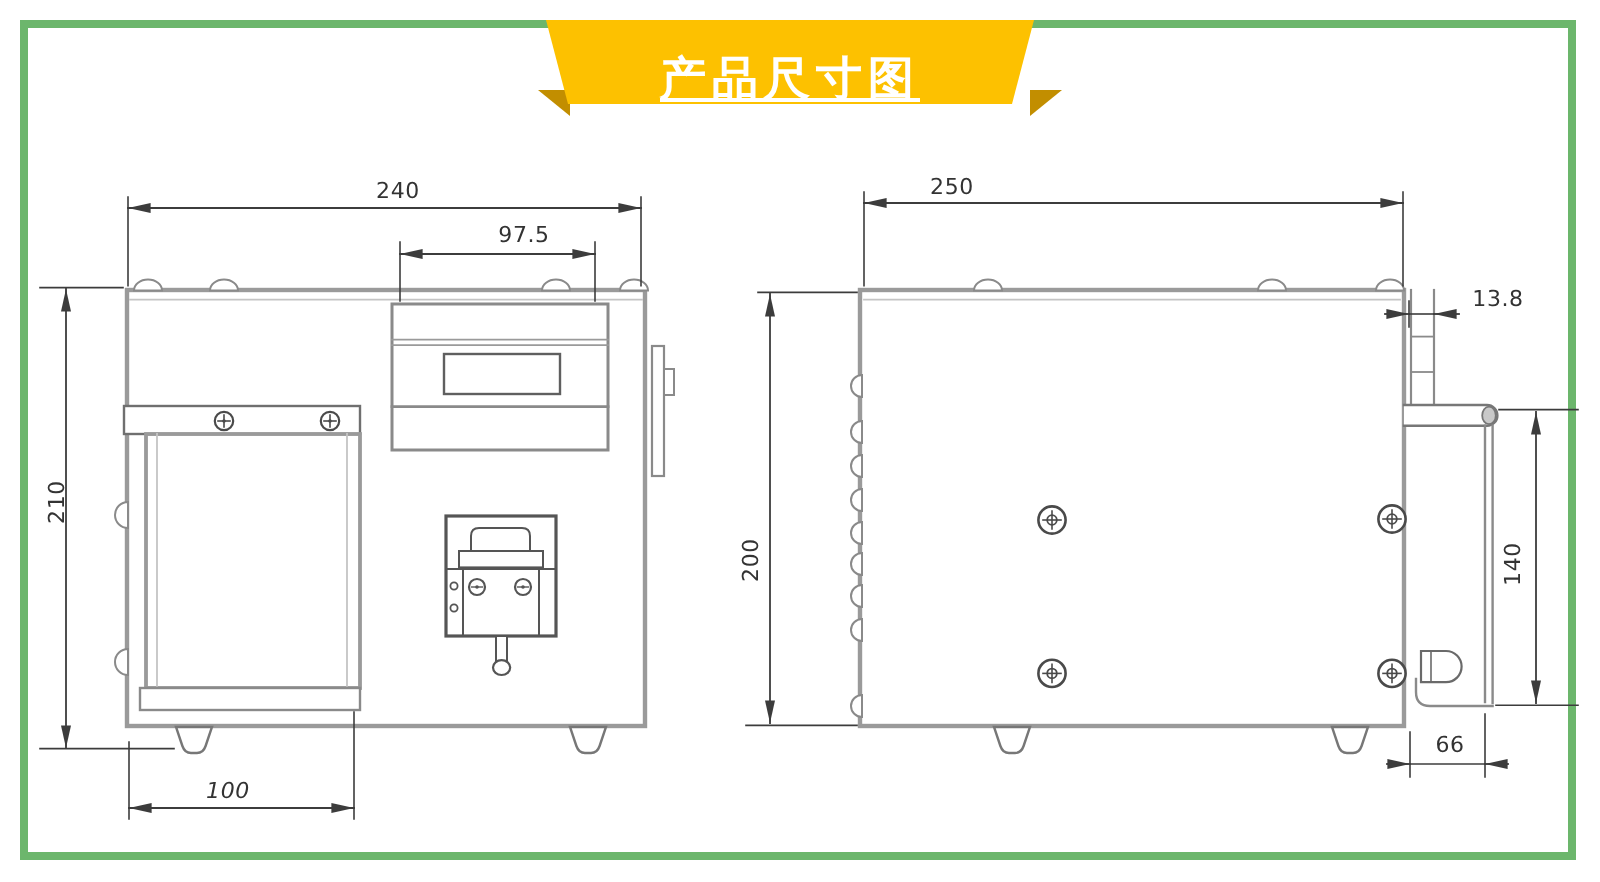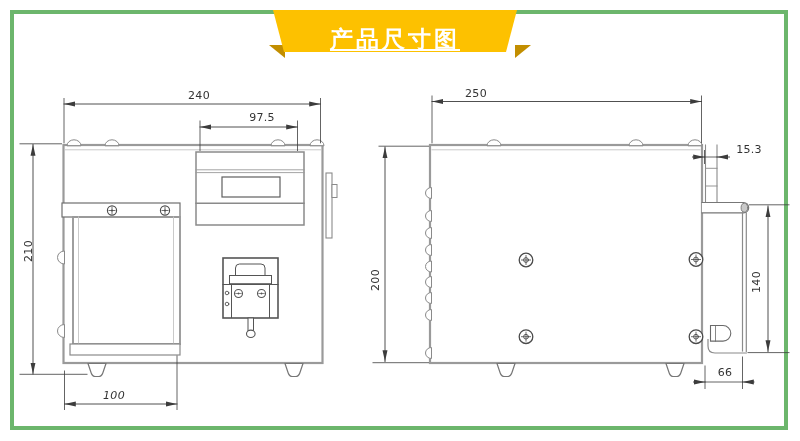--- a/index.html
+++ b/index.html
@@ -256,16 +256,16 @@
     </g>
   </g>
 </svg>
 
 <span class="dim" style="left:184px;top:90px;">240</span>
 <span class="dim" style="left:234px;top:112px;margin-left:13px;">97.5</span>
 <span class="dim vert" style="left:14px;top:245px;">210</span>
 <span class="dim" style="left:99px;top:390px;font-style:italic;">100</span>
 
 <span class="dim" style="left:461px;top:88px;">250</span>
-<span class="dim" style="left:734px;top:144px;">15.3</span>
+<span class="dim" style="left:734px;top:144px;">13.8</span>
 <span class="dim vert" style="left:361px;top:274px;">200</span>
 <span class="dim vert" style="left:742px;top:276px;">140</span>
 <span class="dim" style="left:710px;top:367px;">66</span>
 
 </body></html>

